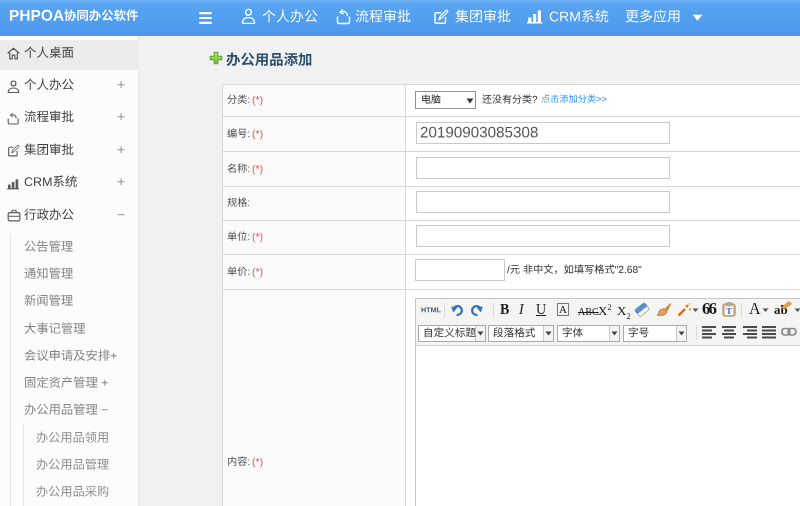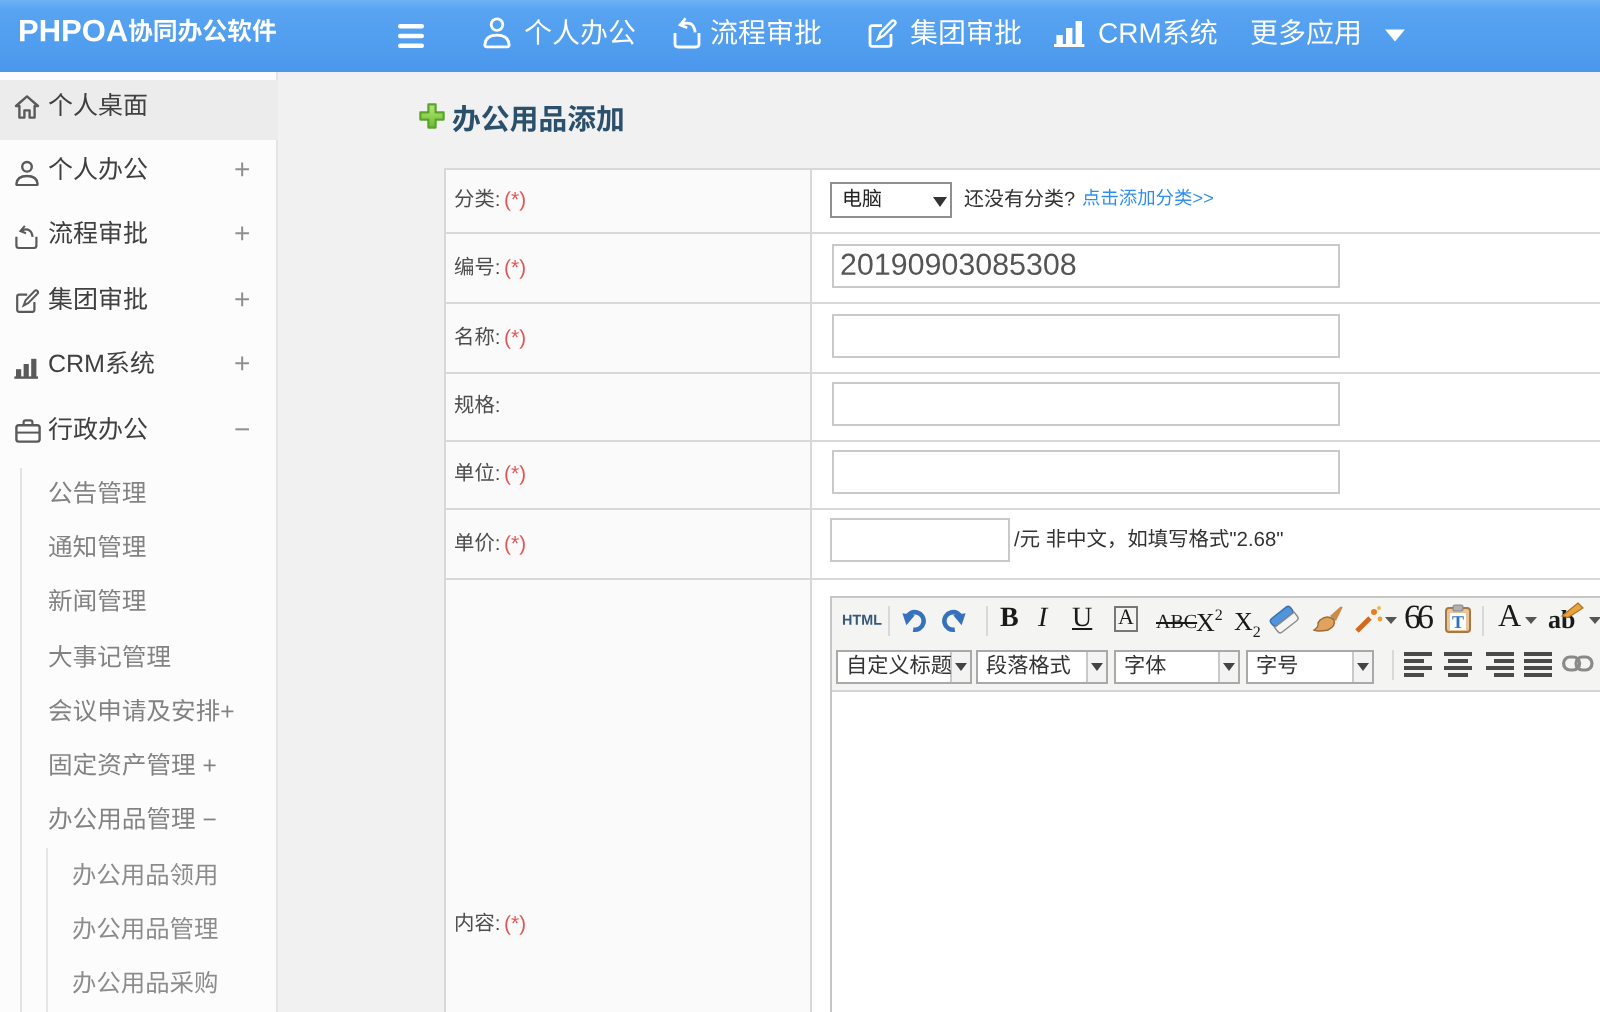--- a/index.html
+++ b/index.html
@@ -779,21 +779,21 @@
   </svg>
 <svg class="p" style="left:677px;top:302px" width="15" height="15">
     <path d="M1.5 13.5 L8 7" stroke="#d2691e" stroke-width="2.4"></path>
     <circle cx="10" cy="4" r="1.5" fill="#e87c1e"></circle>
     <circle cx="13" cy="7.5" r="1.2" fill="#f0a030"></circle>
     <circle cx="12.5" cy="2" r="1" fill="#f4b942"></circle>
   </svg>
 <svg class="p" style="left:692px;top:308px" width="7" height="5">
     <path d="M0.5 0.5 L3.5 4 L6.5 0.5 Z" fill="#555"></path>
   </svg>
-<div class="p serif" style="left:702px;top:299px;font-size:17px;font-weight:normal;letter-spacing:-2px">66</div>
+<div class="p serif" style="left:702px;top:299px;font-size:17px;font-weight:bold;letter-spacing:-2px">66</div>
 <svg class="p" style="left:722px;top:302px" width="14" height="15">
     <rect x="1" y="2" width="12" height="12" rx="1.5" fill="#e8c49a" stroke="#a87840" stroke-width="1"></rect>
     <rect x="4.5" y="0.5" width="5" height="3" rx="1" fill="#b0b0b0" stroke="#888" stroke-width="0.6"></rect>
     <rect x="3" y="4.5" width="8" height="8.5" fill="#fdfdfd"></rect>
     <text x="7" y="12" text-anchor="middle" font-family="Liberation Serif" font-size="9" font-weight="bold" fill="#2f6fc0">T</text>
   </svg>
 <div class="p" style="left:741px;top:303px;width:1px;height:15px;background:#d9d9d9"></div>
 <div class="p serif" style="left:749px;top:300px;font-size:16px">A</div>
 <svg class="p" style="left:762px;top:308px" width="7" height="5">
     <path d="M0.5 0.5 L3.5 4 L6.5 0.5 Z" fill="#555"></path>

